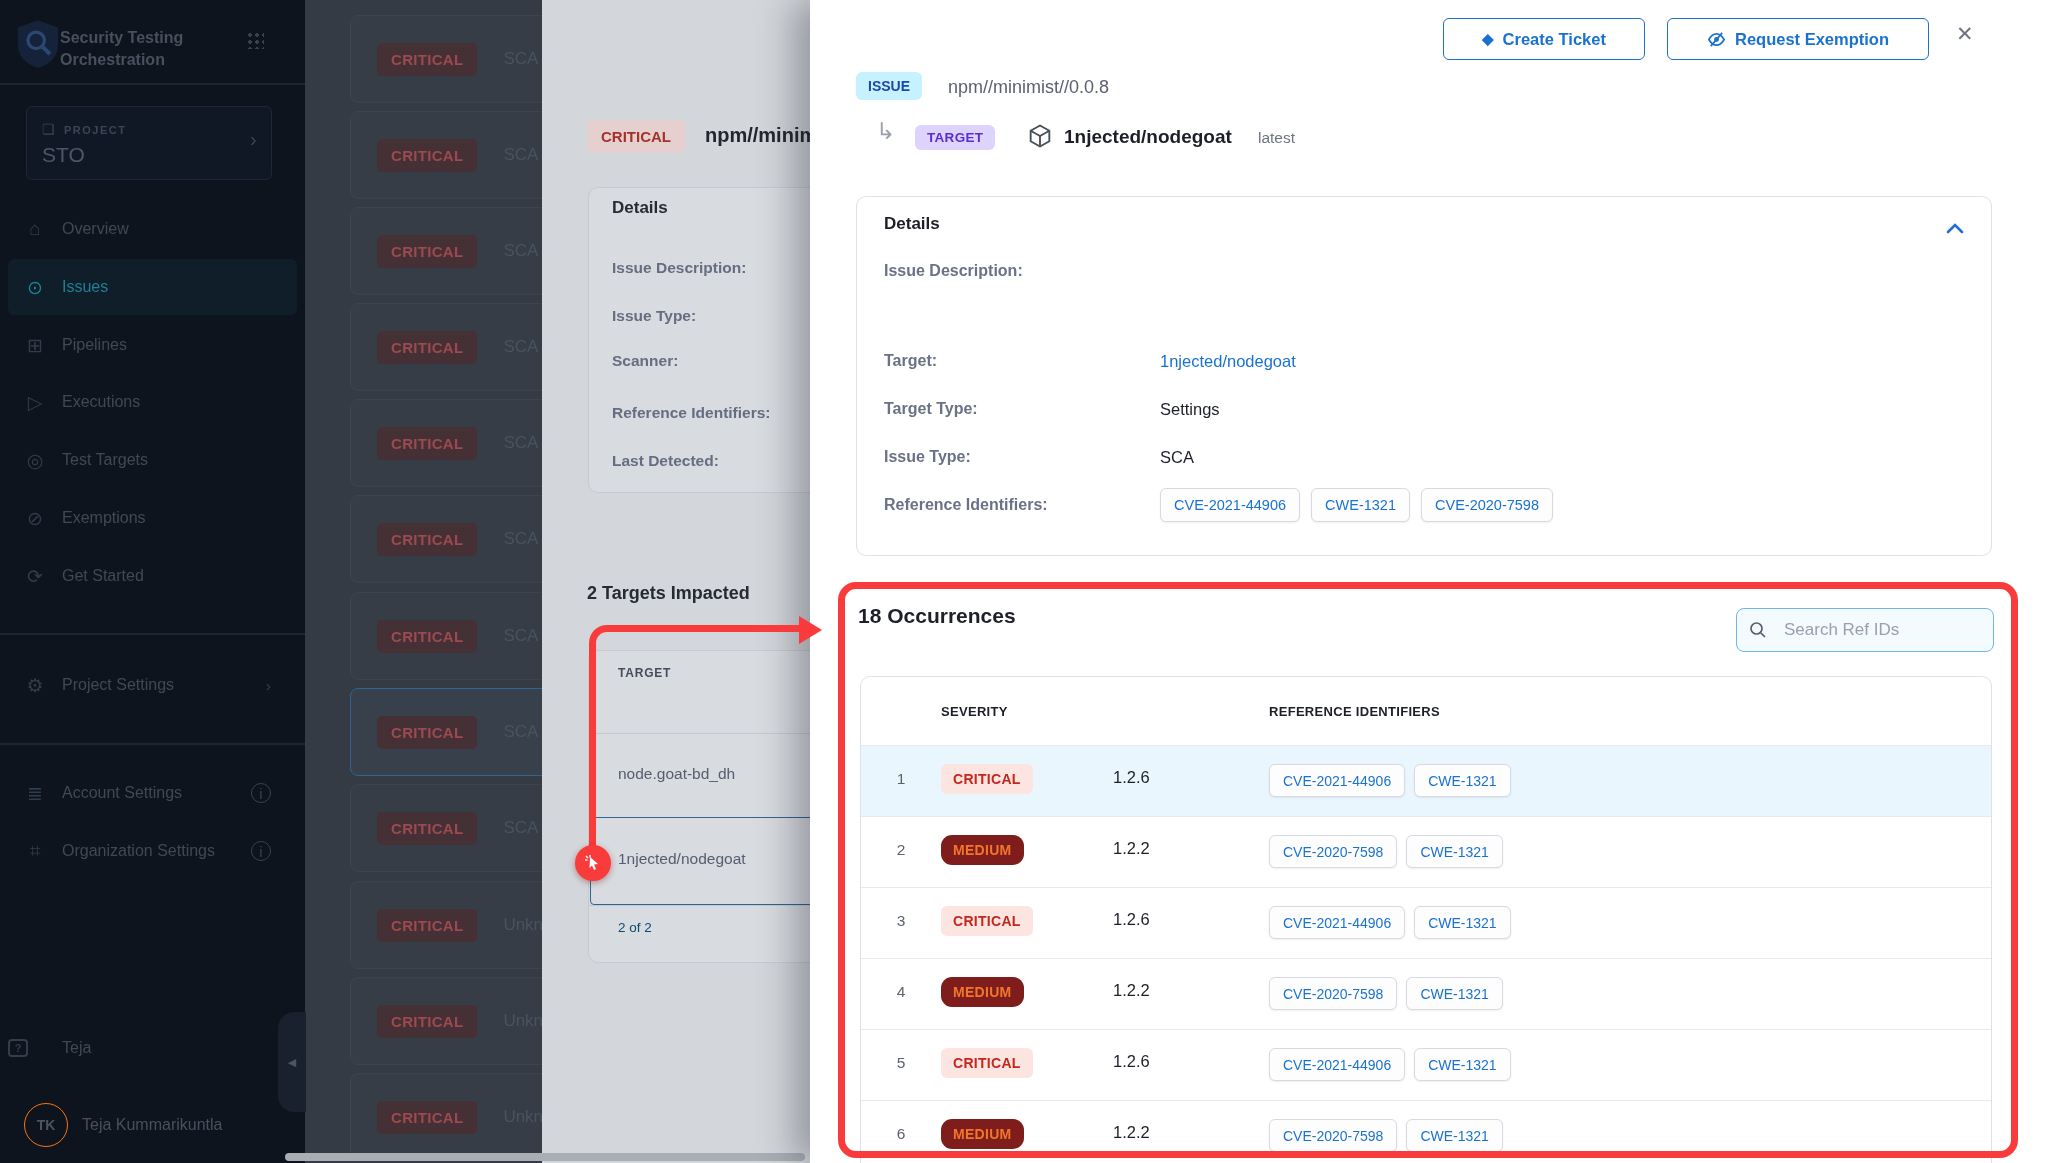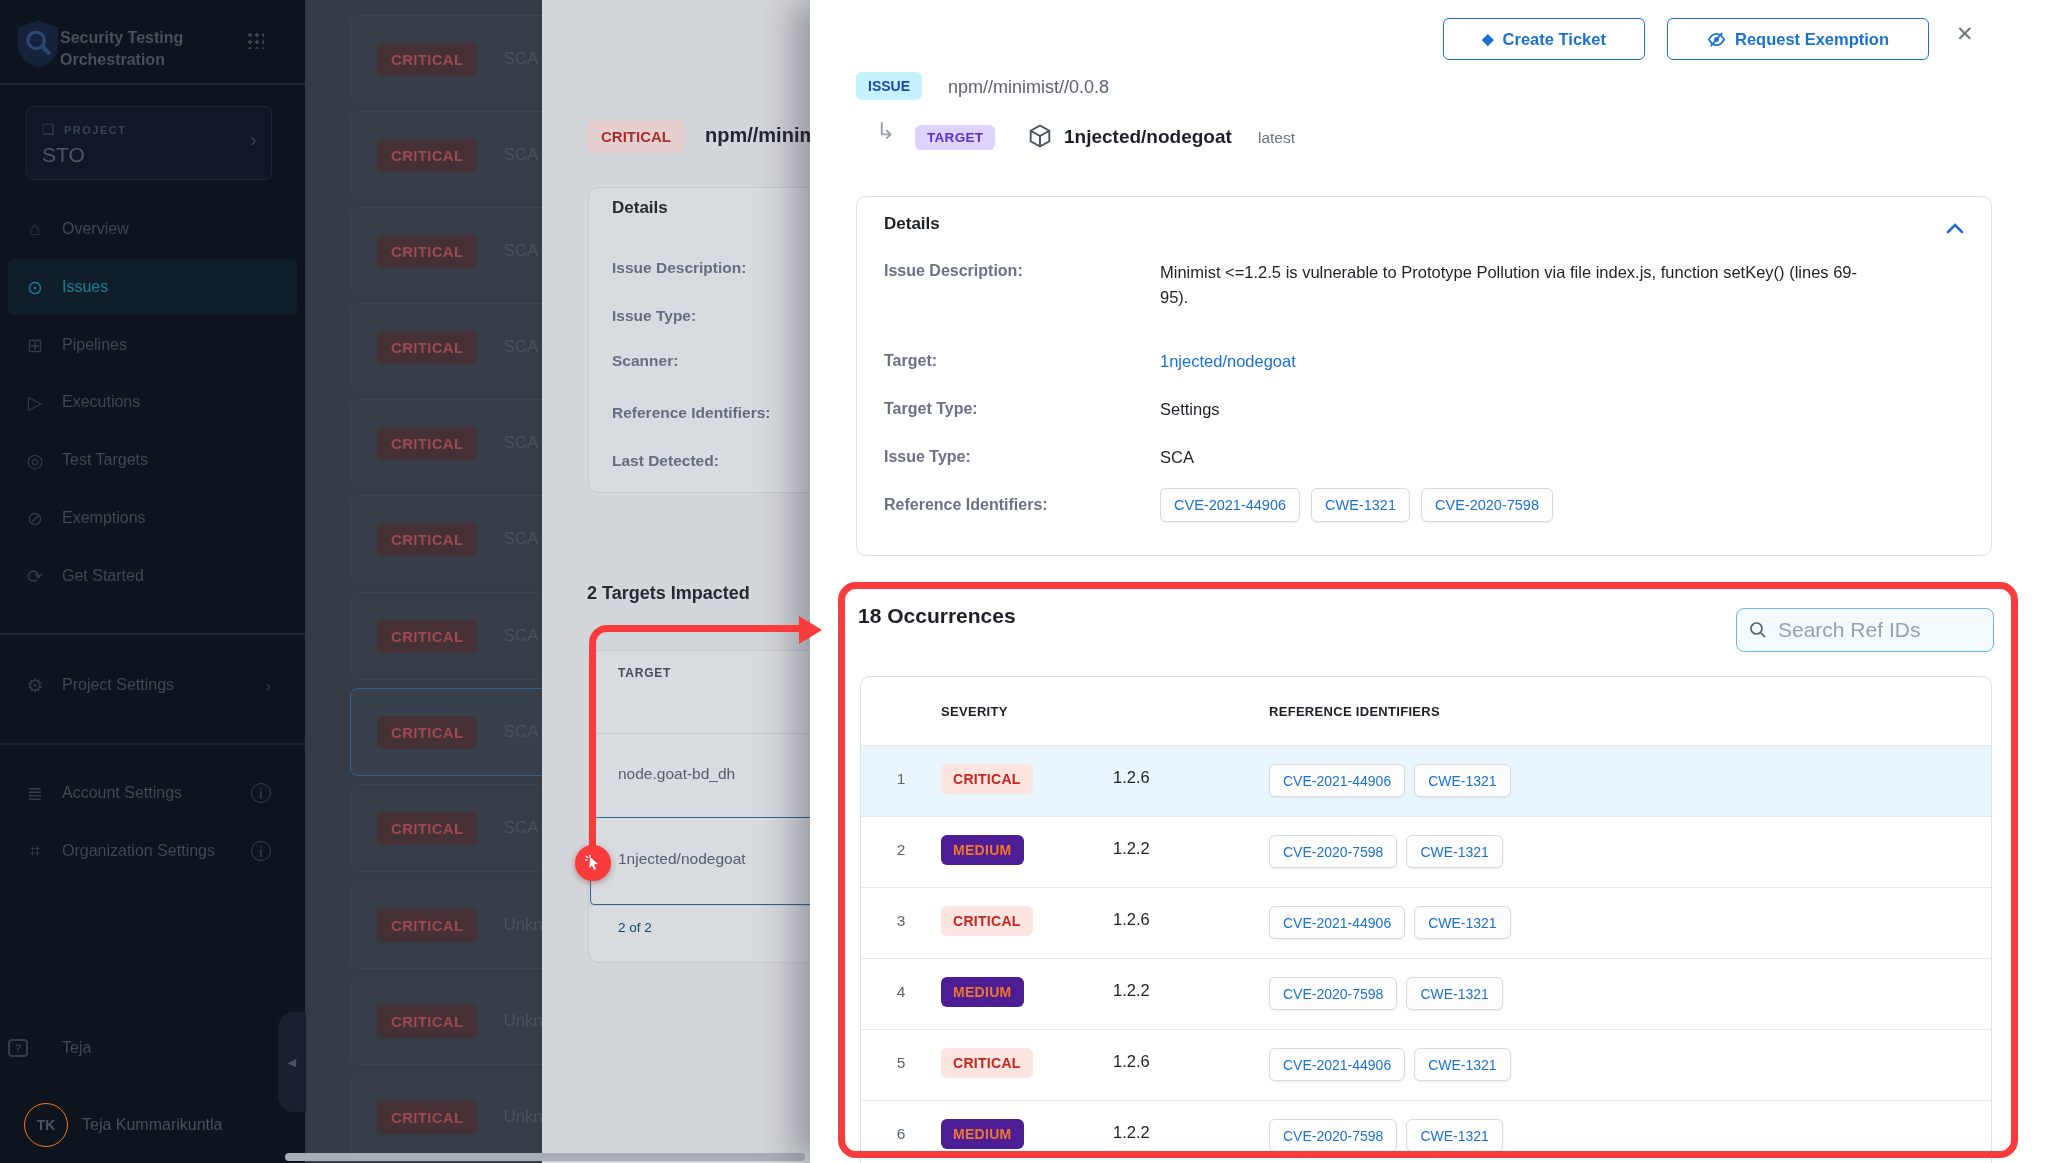--- a/index.html
+++ b/index.html
@@ -93,32 +93,32 @@
   .f-value{left:350px;font-size:16.5px;color:#1d2029;}
   .f-link{color:#1a72d0;}
   .desc{width:710px;line-height:25px;}
   .chip{display:inline-flex;align-items:center;height:34px;padding:0 13px;margin-right:11px;
      border:1px solid #d8d9e3;border-radius:6px;background:#fdfdfe;color:#1a72d0;
      font-size:14.5px;box-shadow:0 1px 2px rgba(40,48,70,.08);}
   .occ-h{left:48px;top:604px;font-size:21px;font-weight:bold;color:#1d2029;}
   .searchbox{left:926px;top:608px;width:258px;height:44px;border:1.5px solid #6cb5ee;border-radius:8px;
      background:#f3fbff;display:flex;align-items:center;padding:0 12px;gap:9px;}
   .searchbox input{border:none;outline:none;background:transparent;width:190px;
-     font-size:21px;color:#0369a1;font-family:"Liberation Sans",sans-serif;}
+     font-size:17px;color:#0369a1;font-family:"Liberation Sans",sans-serif;margin-left:6px;}
   .searchbox input::placeholder{color:#97a0ad;}
   .occ-card{left:50px;top:676px;width:1132px;height:500px;overflow:hidden;}
   .occ-head{position:absolute;left:0;top:0;width:100%;height:68px;}
   .occ-col{position:absolute;top:27px;font-size:13px;font-weight:bold;color:#1c1f27;letter-spacing:.3px;}
   .occ-row{position:absolute;left:0;width:100%;height:71px;border-top:1px solid #e8e9f0;}
   .occ-row.hl{background:#e9f6fd;}
   .occ-num{position:absolute;left:28px;top:24px;width:24px;text-align:center;font-size:15.5px;color:#5b6270;}
   .sev{position:absolute;left:80px;top:18px;padding:7px 12px;border-radius:6px;
      font-size:14px;font-weight:bold;letter-spacing:.3px;}
   .occ-card .sev-critical{background:#fce4e0;color:#c3271d;}
-  .occ-card .sev-medium{background:#4c1d95;color:#f1762c;}
+  .occ-card .sev-medium{background:#7f1d1d;color:#f1762c;border-radius:11px;}
   .occ-ver{position:absolute;left:252px;top:22px;font-size:16.5px;color:#1c1f27;}
   .occ-refs{position:absolute;left:408px;top:18px;}
   .occ-refs .chip{height:33px;font-size:14px;margin-right:9px;}
 
   
   .anno{z-index:50;pointer-events:none;}
   .red-rect{left:838px;top:582px;width:1180px;height:576px;border:7px solid #f93b3b;border-radius:18px;}
   .red-line{left:589px;top:625px;width:213px;height:221px;border-left:7px solid #f93b3b;
      border-top:7px solid #f93b3b;border-top-left-radius:18px;}
   .red-head{left:799px;top:616px;width:0;height:0;border-top:14px solid transparent;
@@ -316,21 +316,20 @@
     <span class="d target-tag">latest</span>
 
     <div class="d card details-card"></div>
     <span class="d details-title">Details</span>
     <span class="d chev-up">
       <svg width="18" height="12" viewBox="0 0 18 12">
           <polyline points="2,10 9,3 16,10" fill="none" stroke="#1f6fd4" stroke-width="2.6" stroke-linecap="round"></polyline>
         </svg>
     </span>
     <span class="d f-label" style="top:262px;">Issue Description:</span>
-    <span class="d f-value desc" style="top:260px;">Minimist &lt;=1.2.5 is vulnerable to Prototype Pollution via file index.js, function setKey() (lines 69-95).</span>
     <span class="d f-label" style="top:352px;">Target:</span>
     <span class="d f-value f-link" style="top:352px;">1njected/nodegoat</span>
     <span class="d f-label" style="top:400px;">Target Type:</span>
     <span class="d f-value" style="top:400px;">Settings</span>
     <span class="d f-label" style="top:448px;">Issue Type:</span>
     <span class="d f-value" style="top:448px;">SCA</span>
     <span class="d f-label" style="top:496px;">Reference Identifiers:</span>
     <span class="d f-value" style="top:488px;">
       <span class="chip">CVE-2021-44906</span><span class="chip">CWE-1321</span><span class="chip">CVE-2020-7598</span>
     </span>

